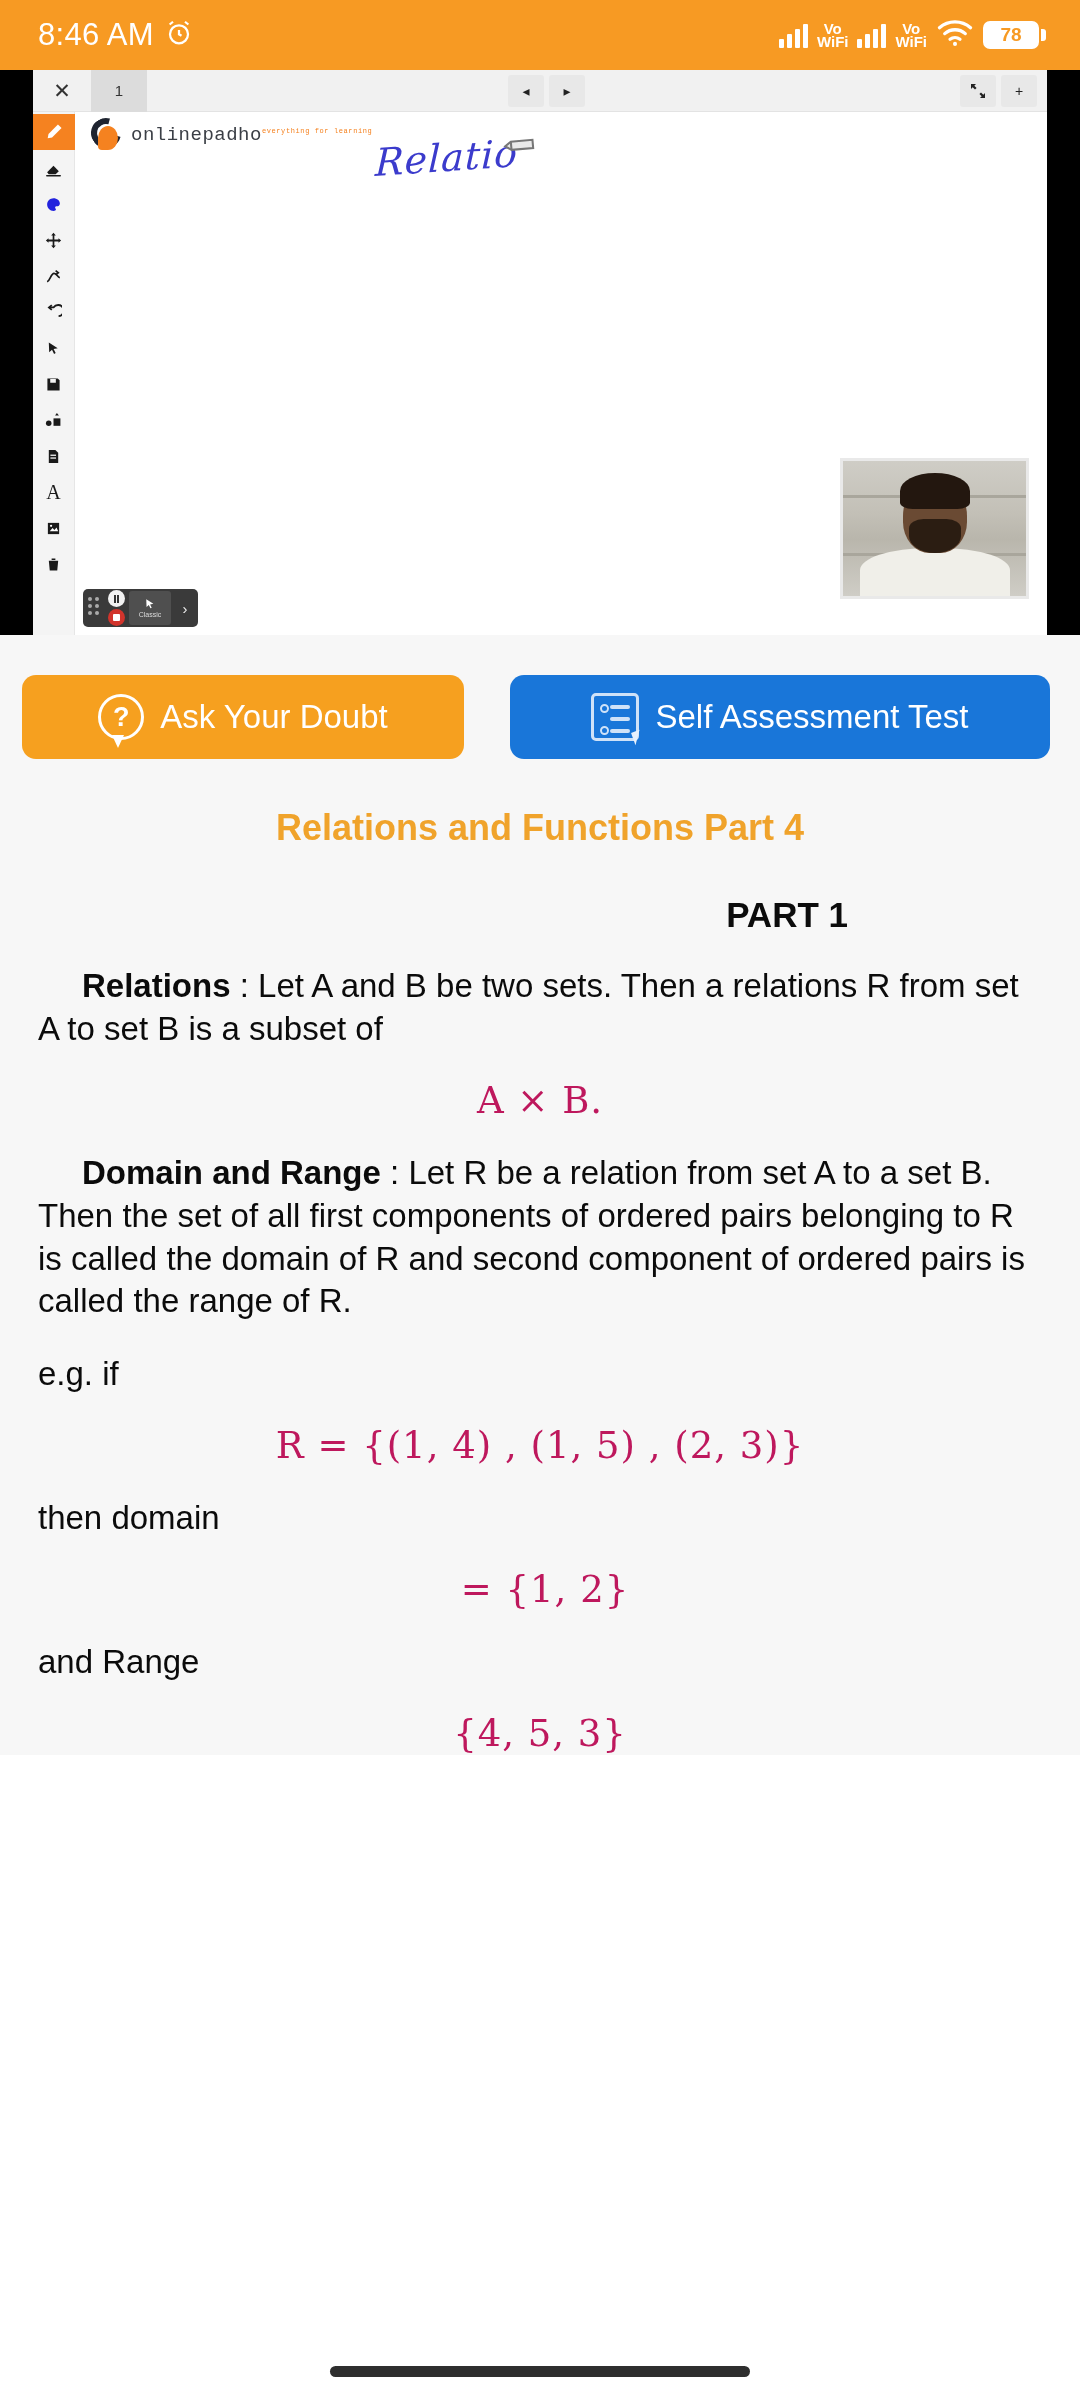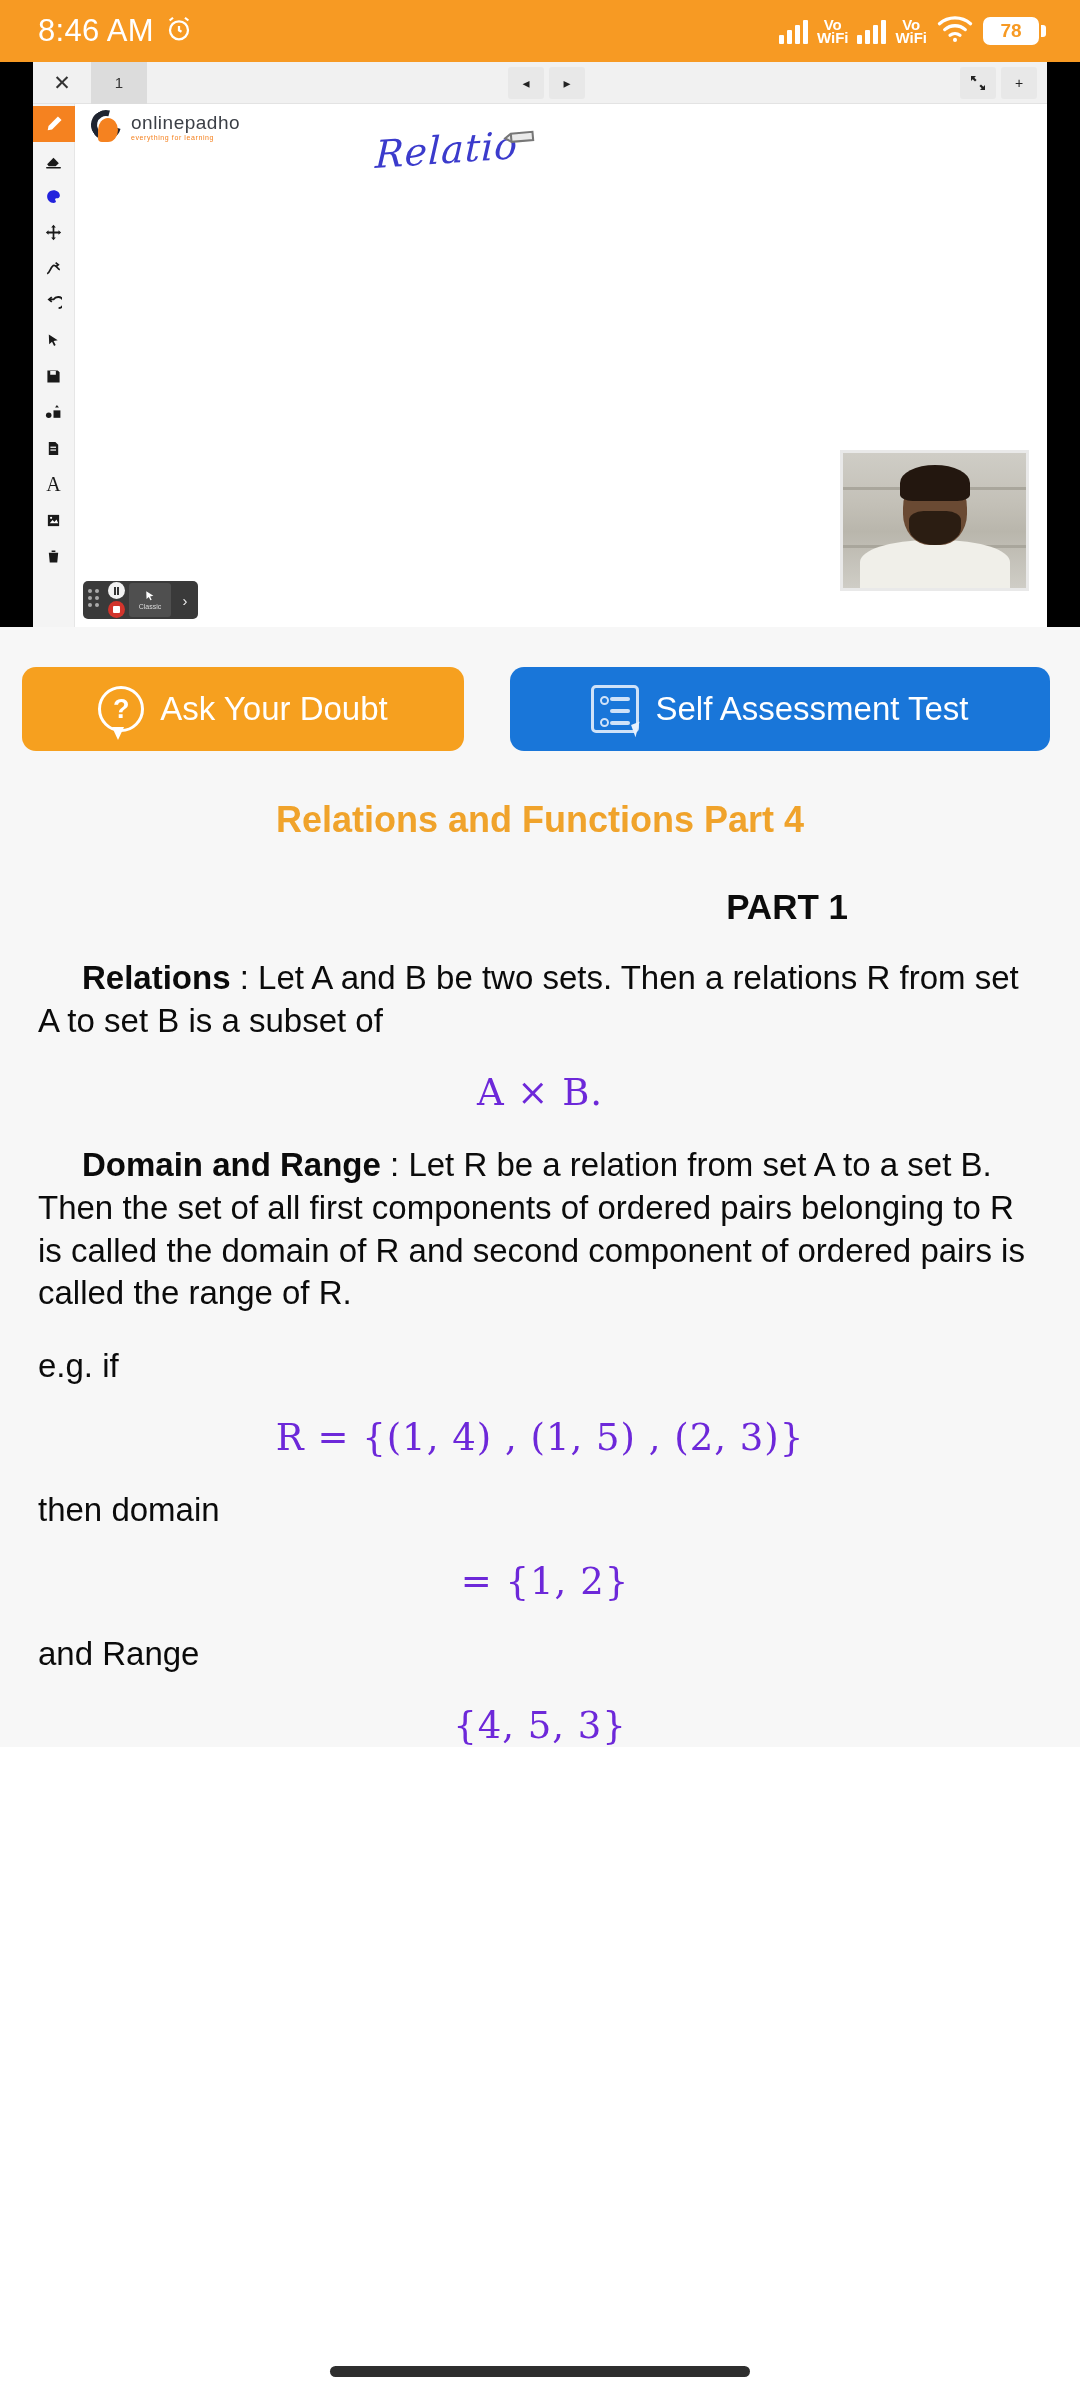--- a/index.html
+++ b/index.html
@@ -5,21 +5,21 @@
   * { margin:0; padding:0; box-sizing:border-box; }
   html,body { width:1080px; height:2400px; }
   body {
     background:#ffffff;
     font-family:"Liberation Sans", sans-serif;
     overflow:hidden;
   }
 
   
   .statusbar{
-    height:62px; background:#F79A23; color:#fff;
+    height:70px; background:#F79A23; color:#fff;
     display:flex; align-items:center; justify-content:space-between;
     padding:0 34px 0 38px;
   }
   .sb-left{ display:flex; align-items:center; gap:10px; }
   .sb-time{ font-size:31px; font-weight:400; letter-spacing:.3px; }
   .sb-right{ display:flex; align-items:center; gap:9px; }
   .ico{ display:inline-block; }
   .bars{ display:flex; align-items:flex-end; gap:3px; height:26px; }
   .bars i{ display:block; width:5px; background:#fff; border-radius:1px; }
   .bars i:nth-child(1){height:9px}
@@ -80,21 +80,21 @@
   .logo-mark{ position:relative; width:34px; height:34px; }
   .logo-mark .c1{
     position:absolute; left:0; top:0; width:30px; height:30px;
     border:6px solid #1f2430; border-radius:50%;
     border-right-color:transparent; transform:rotate(-30deg);
   }
   .logo-mark .c2{
     position:absolute; left:7px; top:8px; width:20px; height:24px;
     background:#F58220; border-radius:50% 50% 50% 4px;
   }
-  .logo-txt{ display:flex; flex-direction:column; line-height:1; }
+  .logo-txt{ display:flex; flex-direction:row; line-height:1;font-family:Liberation Mono, monospace; }
   .logo-main{ font-size:19px; color:#3b3f46; letter-spacing:.5px; }
   .logo-sub{ font-size:7px; color:#F58220; letter-spacing:.6px; margin-top:2px; }
 
   .hand-note{
     position:absolute; left:300px; top:24px;
     font-family:"DejaVu Serif", serif; font-style:italic;
     font-size:38px; color:#3b3bcc; transform:rotate(-4deg) skewX(-6deg);
     letter-spacing:1px;
   }
   .pen-cursor{
@@ -192,21 +192,21 @@
   .article{ padding:0 38px; }
   .part-heading{
     text-align:right; font-size:35px; font-weight:700; color:#0c0c0c;
     margin-top:46px; padding-right:194px;
   }
   .para{
     font-size:33px; line-height:1.30; color:#0b0b0b; margin-top:30px;
   }
   .para b{ font-weight:700;margin-left:44px; }
   .math{
-    font-family:"DejaVu Serif", serif; font-size:37px; color:#6d28d9;
+    font-family:"DejaVu Serif", serif; font-size:37px; color:#be185d;
     text-align:center; margin-top:28px; letter-spacing:1px;
   }
   .math.eq-dom{ padding-left:10px; }
 
   
   .navbar{
     position:absolute; left:0; bottom:0; width:1080px; height:58px;
     background:#ffffff; display:flex; align-items:center; justify-content:center;
   }
   .nav-pill{ width:420px; height:11px; background:#2e2e2e; border-radius:6px; }

